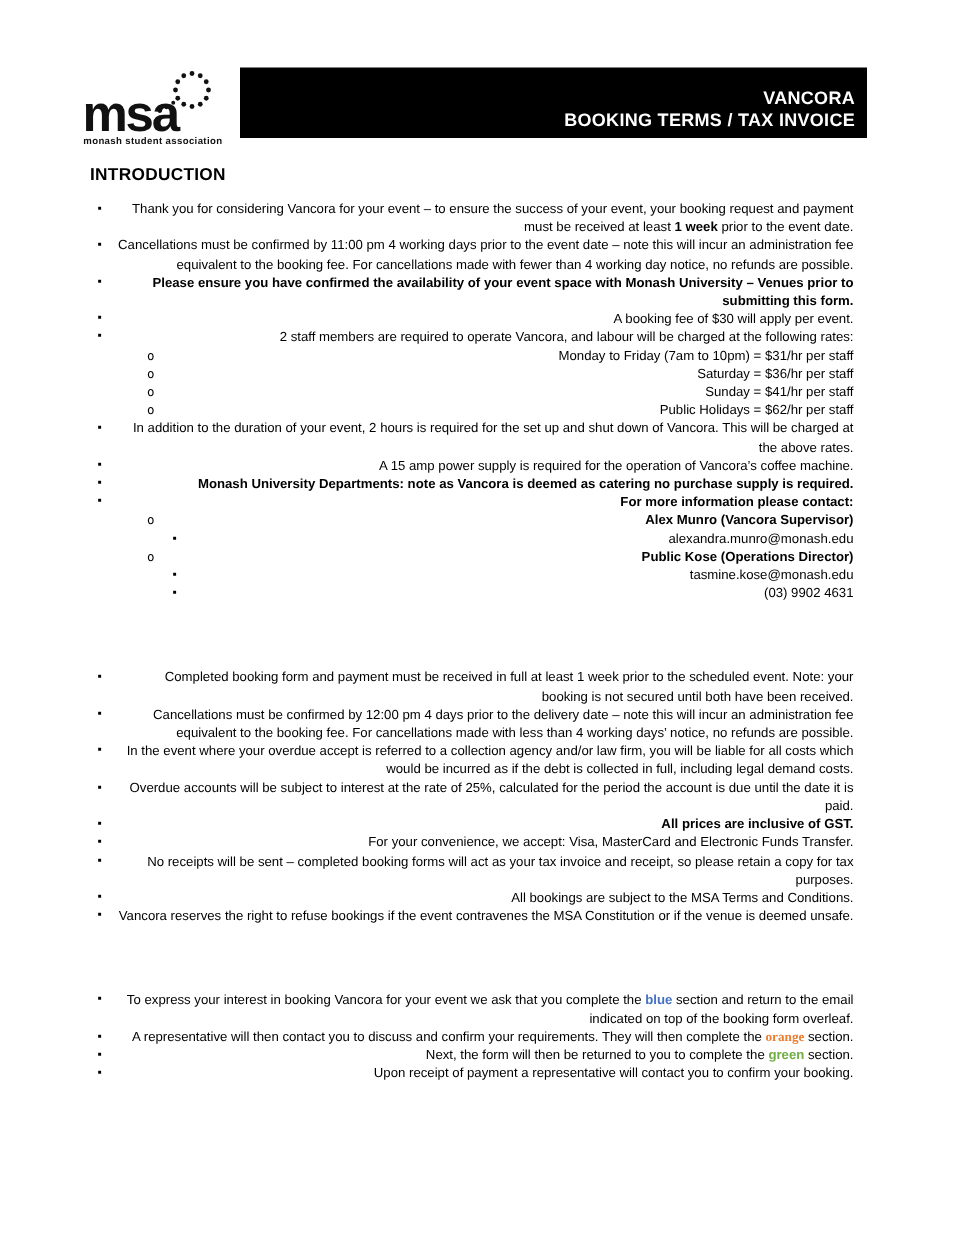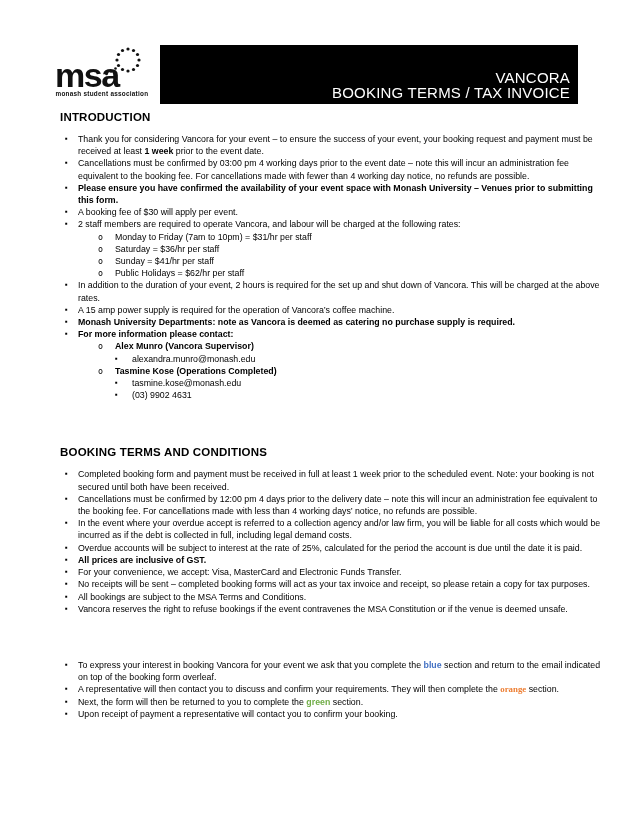--- a/index.html
+++ b/index.html
@@ -4,38 +4,38 @@
 <style>
   html,body{margin:0;padding:0;background:#fff;}
   .page{
     position:relative;width:640px;height:828px;background:#fff;overflow:hidden;
     font-family:"Liberation Sans",sans-serif;color:#000;
   }
   
   .hdr{position:absolute;top:0;left:0;right:0;height:97px;}
   .logo{position:absolute;left:45px;top:47px;width:115px;height:52px;}
   .titlebar{
-    position:absolute;left:160px;top:45px;width:418px;height:59px;background:#000;
+    position:absolute;left:160px;top:45px;width:418px;height:47px;background:#000;
     box-sizing:border-box;display:flex;flex-direction:column;justify-content:flex-end;
-    padding:0 8px 4px 0;text-align:right;color:#fff;font-weight:400;
-    font-size:15px;line-height:15px;letter-spacing:.2px;
+    padding:0 8px 4px 0;text-align:right;color:#fff;font-weight:700;
+    font-size:12px;line-height:15px;letter-spacing:.2px;
   }
   
-  .doc-body{position:absolute;top:97px;left:0;right:0;padding:0 37px 0 60px;}
+  .doc-body{position:absolute;top:97px;left:0;right:0;padding:0 71px 0 60px;}
   .doc-section{margin-top:44px;}
   .doc-section:first-child{margin-top:13px;}
   .doc-section h2{
     margin:0 0 9px 0;font-size:11.5px;font-weight:700;letter-spacing:.2px;line-height:14px;
   }
   .li{display:flex;font-size:8.8px;line-height:12.2px;}
   .li .marker{flex:none;font-size:8px;line-height:12.2px;}
   .li.lv1{margin-left:5px;}  .li.lv1 .marker{width:13px;}
   .li.lv2{margin-left:38px;} .li.lv2 .marker{width:17px;font-family:"DejaVu Sans Mono",monospace;font-size:8.3px;}
   .li.lv3{margin-left:55px;} .li.lv3 .marker{width:17px;}
-  .li .txt{flex:1;}
+  .li .txt{flex:1;text-align:right;}
   .b{font-weight:700;}
 </style>
 </head>
 <body>
 
 <div class="page">
 
   <div class="hdr">
 
     <div class="logo">
@@ -72,21 +72,21 @@
   <main class="doc-body">
       <section class="doc-section">
         <h2>INTRODUCTION</h2>
         <div>
           <div class="li lv1">
             <span class="marker">▪</span>
             <span class="txt"><span>Thank you for considering Vancora for your event – to ensure the success of your event, your booking request and payment must be received at least </span><span class="b">1 week</span><span> prior to the event date.</span></span>
           </div>
           <div class="li lv1">
             <span class="marker">▪</span>
-            <span class="txt"><span>Cancellations must be confirmed by 03:00 pm 4 working days prior to the event date – note this will incur an administration fee equivalent to the booking fee. For cancellations made with fewer than 4 working day notice, no refunds are possible.</span></span>
+            <span class="txt"><span>Cancellations must be confirmed by 11:00 pm 4 working days prior to the event date – note this will incur an administration fee equivalent to the booking fee. For cancellations made with fewer than 4 working day notice, no refunds are possible.</span></span>
           </div>
           <div class="li lv1">
             <span class="marker">▪</span>
             <span class="txt"><span class="b">Please ensure you have confirmed the availability of your event space with Monash University – Venues prior to submitting this form.</span></span>
           </div>
           <div class="li lv1">
             <span class="marker">▪</span>
             <span class="txt"><span>A booking fee of $30 will apply per event.</span></span>
           </div>
           <div class="li lv1">
@@ -128,77 +128,76 @@
           <div class="li lv2">
             <span class="marker">o</span>
             <span class="txt"><span class="b">Alex Munro (Vancora Supervisor)</span></span>
           </div>
           <div class="li lv3">
             <span class="marker">▪</span>
             <span class="txt"><span>alexandra.munro@monash.edu</span></span>
           </div>
           <div class="li lv2">
             <span class="marker">o</span>
-            <span class="txt"><span class="b">Tasmine Kose (Operations Completed)</span></span>
+            <span class="txt"><span class="b">Public Kose (Operations Director)</span></span>
           </div>
           <div class="li lv3">
             <span class="marker">▪</span>
             <span class="txt"><span>tasmine.kose@monash.edu</span></span>
           </div>
           <div class="li lv3">
             <span class="marker">▪</span>
             <span class="txt"><span>(03) 9902 4631</span></span>
-          </div>
-        </div>
-      </section>
-      <section class="doc-section">
-        <h2>BOOKING TERMS AND CONDITIONS</h2>
-        <div>
-          <div class="li lv1">
-            <span class="marker">▪</span>
-            <span class="txt"><span>Completed booking form and payment must be received in full at least 1 week prior to the scheduled event. Note: your booking is not secured until both have been received.</span></span>
-          </div>
-          <div class="li lv1">
-            <span class="marker">▪</span>
-            <span class="txt"><span>Cancellations must be confirmed by 12:00 pm 4 days prior to the delivery date – note this will incur an administration fee equivalent to the booking fee. For cancellations made with less than 4 working days’ notice, no refunds are possible.</span></span>
-          </div>
-          <div class="li lv1">
-            <span class="marker">▪</span>
-            <span class="txt"><span>In the event where your overdue accept is referred to a collection agency and/or law firm, you will be liable for all costs which would be incurred as if the debt is collected in full, including legal demand costs.</span></span>
-          </div>
-          <div class="li lv1">
-            <span class="marker">▪</span>
-            <span class="txt"><span>Overdue accounts will be subject to interest at the rate of 25%, calculated for the period the account is due until the date it is paid.</span></span>
-          </div>
-          <div class="li lv1">
-            <span class="marker">▪</span>
-            <span class="txt"><span class="b">All prices are inclusive of GST.</span></span>
-          </div>
-          <div class="li lv1">
-            <span class="marker">▪</span>
-            <span class="txt"><span>For your convenience, we accept: Visa, MasterCard and Electronic Funds Transfer.</span></span>
-          </div>
-          <div class="li lv1">
-            <span class="marker">▪</span>
-            <span class="txt"><span>No receipts will be sent – completed booking forms will act as your tax invoice and receipt, so please retain a copy for tax purposes.</span></span>
-          </div>
-          <div class="li lv1">
-            <span class="marker">▪</span>
-            <span class="txt"><span>All bookings are subject to the MSA Terms and Conditions.</span></span>
-          </div>
-          <div class="li lv1">
-            <span class="marker">▪</span>
-            <span class="txt"><span>Vancora reserves the right to refuse bookings if the event contravenes the MSA Constitution or if the venue is deemed unsafe.</span></span>
           </div>
         </div>
       </section>
       <section class="doc-section">
         <div>
           <div class="li lv1">
             <span class="marker">▪</span>
+            <span class="txt"><span>Completed booking form and payment must be received in full at least 1 week prior to the scheduled event. Note: your booking is not secured until both have been received.</span></span>
+          </div>
+          <div class="li lv1">
+            <span class="marker">▪</span>
+            <span class="txt"><span>Cancellations must be confirmed by 12:00 pm 4 days prior to the delivery date – note this will incur an administration fee equivalent to the booking fee. For cancellations made with less than 4 working days’ notice, no refunds are possible.</span></span>
+          </div>
+          <div class="li lv1">
+            <span class="marker">▪</span>
+            <span class="txt"><span>In the event where your overdue accept is referred to a collection agency and/or law firm, you will be liable for all costs which would be incurred as if the debt is collected in full, including legal demand costs.</span></span>
+          </div>
+          <div class="li lv1">
+            <span class="marker">▪</span>
+            <span class="txt"><span>Overdue accounts will be subject to interest at the rate of 25%, calculated for the period the account is due until the date it is paid.</span></span>
+          </div>
+          <div class="li lv1">
+            <span class="marker">▪</span>
+            <span class="txt"><span class="b">All prices are inclusive of GST.</span></span>
+          </div>
+          <div class="li lv1">
+            <span class="marker">▪</span>
+            <span class="txt"><span>For your convenience, we accept: Visa, MasterCard and Electronic Funds Transfer.</span></span>
+          </div>
+          <div class="li lv1">
+            <span class="marker">▪</span>
+            <span class="txt"><span>No receipts will be sent – completed booking forms will act as your tax invoice and receipt, so please retain a copy for tax purposes.</span></span>
+          </div>
+          <div class="li lv1">
+            <span class="marker">▪</span>
+            <span class="txt"><span>All bookings are subject to the MSA Terms and Conditions.</span></span>
+          </div>
+          <div class="li lv1">
+            <span class="marker">▪</span>
+            <span class="txt"><span>Vancora reserves the right to refuse bookings if the event contravenes the MSA Constitution or if the venue is deemed unsafe.</span></span>
+          </div>
+        </div>
+      </section>
+      <section class="doc-section">
+        <div>
+          <div class="li lv1">
+            <span class="marker">▪</span>
             <span class="txt"><span>To express your interest in booking Vancora for your event we ask that you complete the </span><span class="b" style="color: rgb(68, 114, 196);">blue</span><span> section and return to the email indicated on top of the booking form overleaf.</span></span>
           </div>
           <div class="li lv1">
             <span class="marker">▪</span>
             <span class="txt"><span>A representative will then contact you to discuss and confirm your requirements. They will then complete the </span><span class="b" style="color: rgb(237, 125, 49); font-family: Liberation Serif, serif;">orange</span><span> section.</span></span>
           </div>
           <div class="li lv1">
             <span class="marker">▪</span>
             <span class="txt"><span>Next, the form will then be returned to you to complete the </span><span class="b" style="color: rgb(112, 173, 71);">green</span><span> section.</span></span>
           </div>

